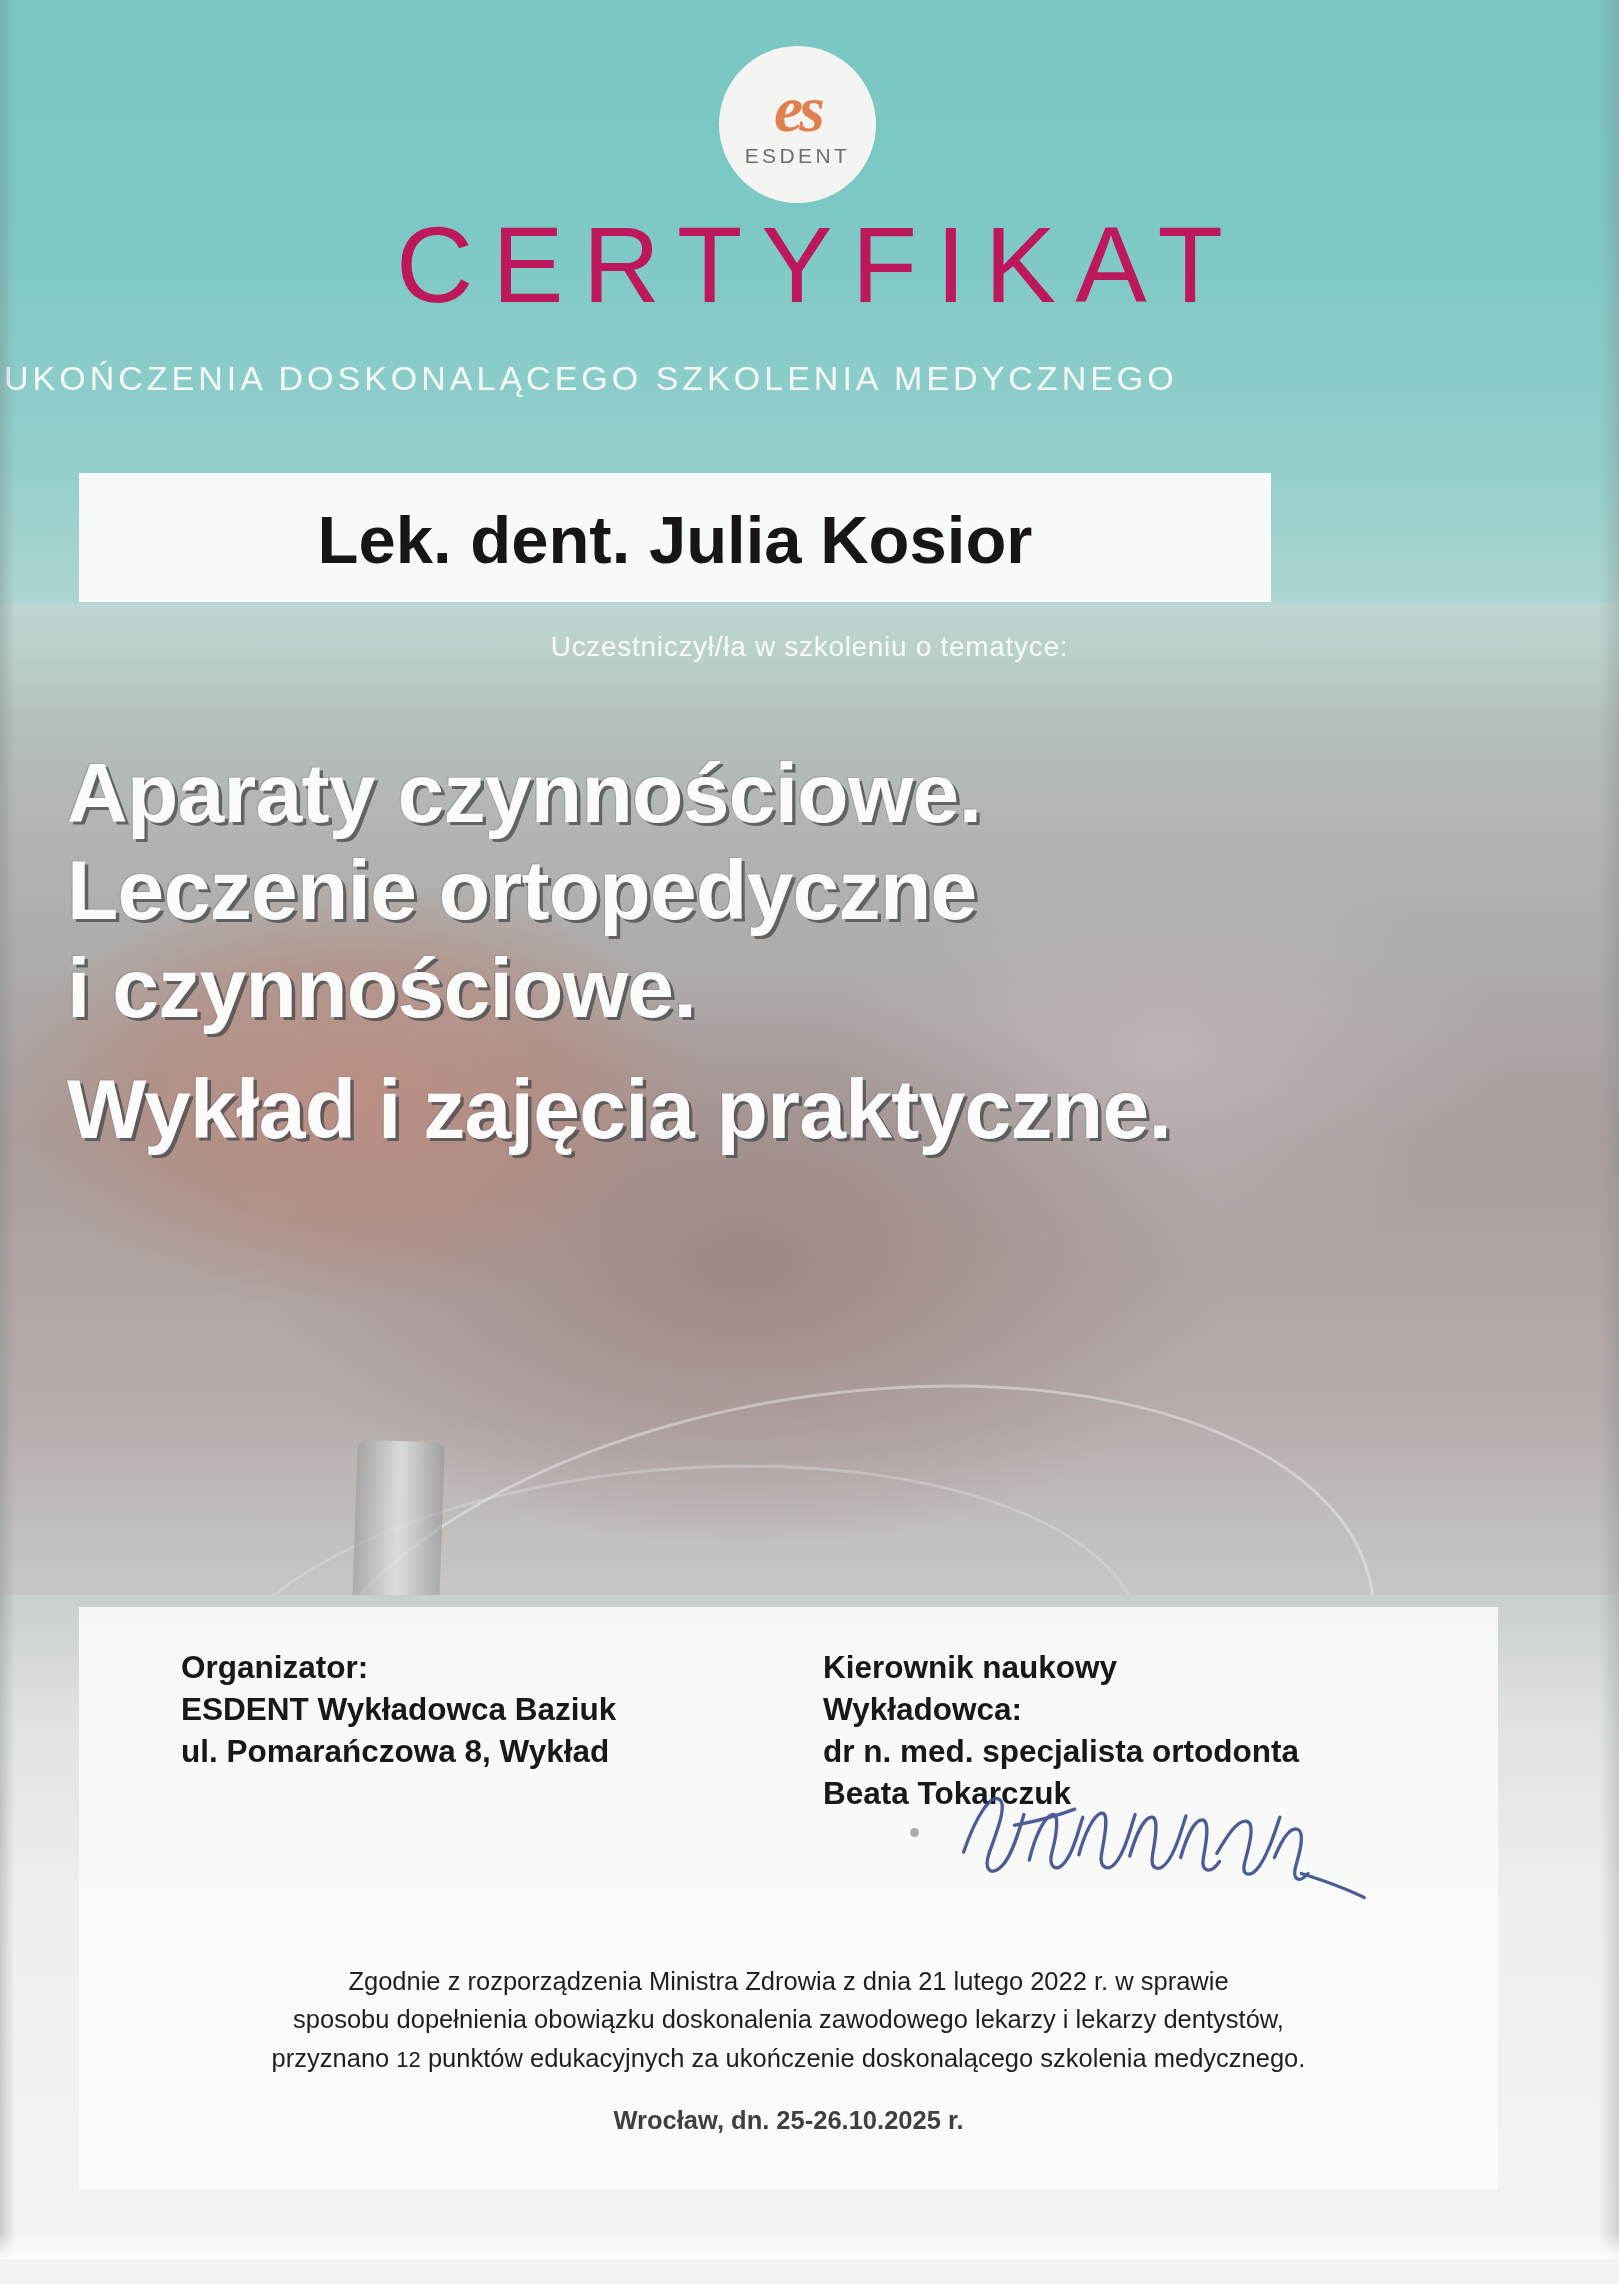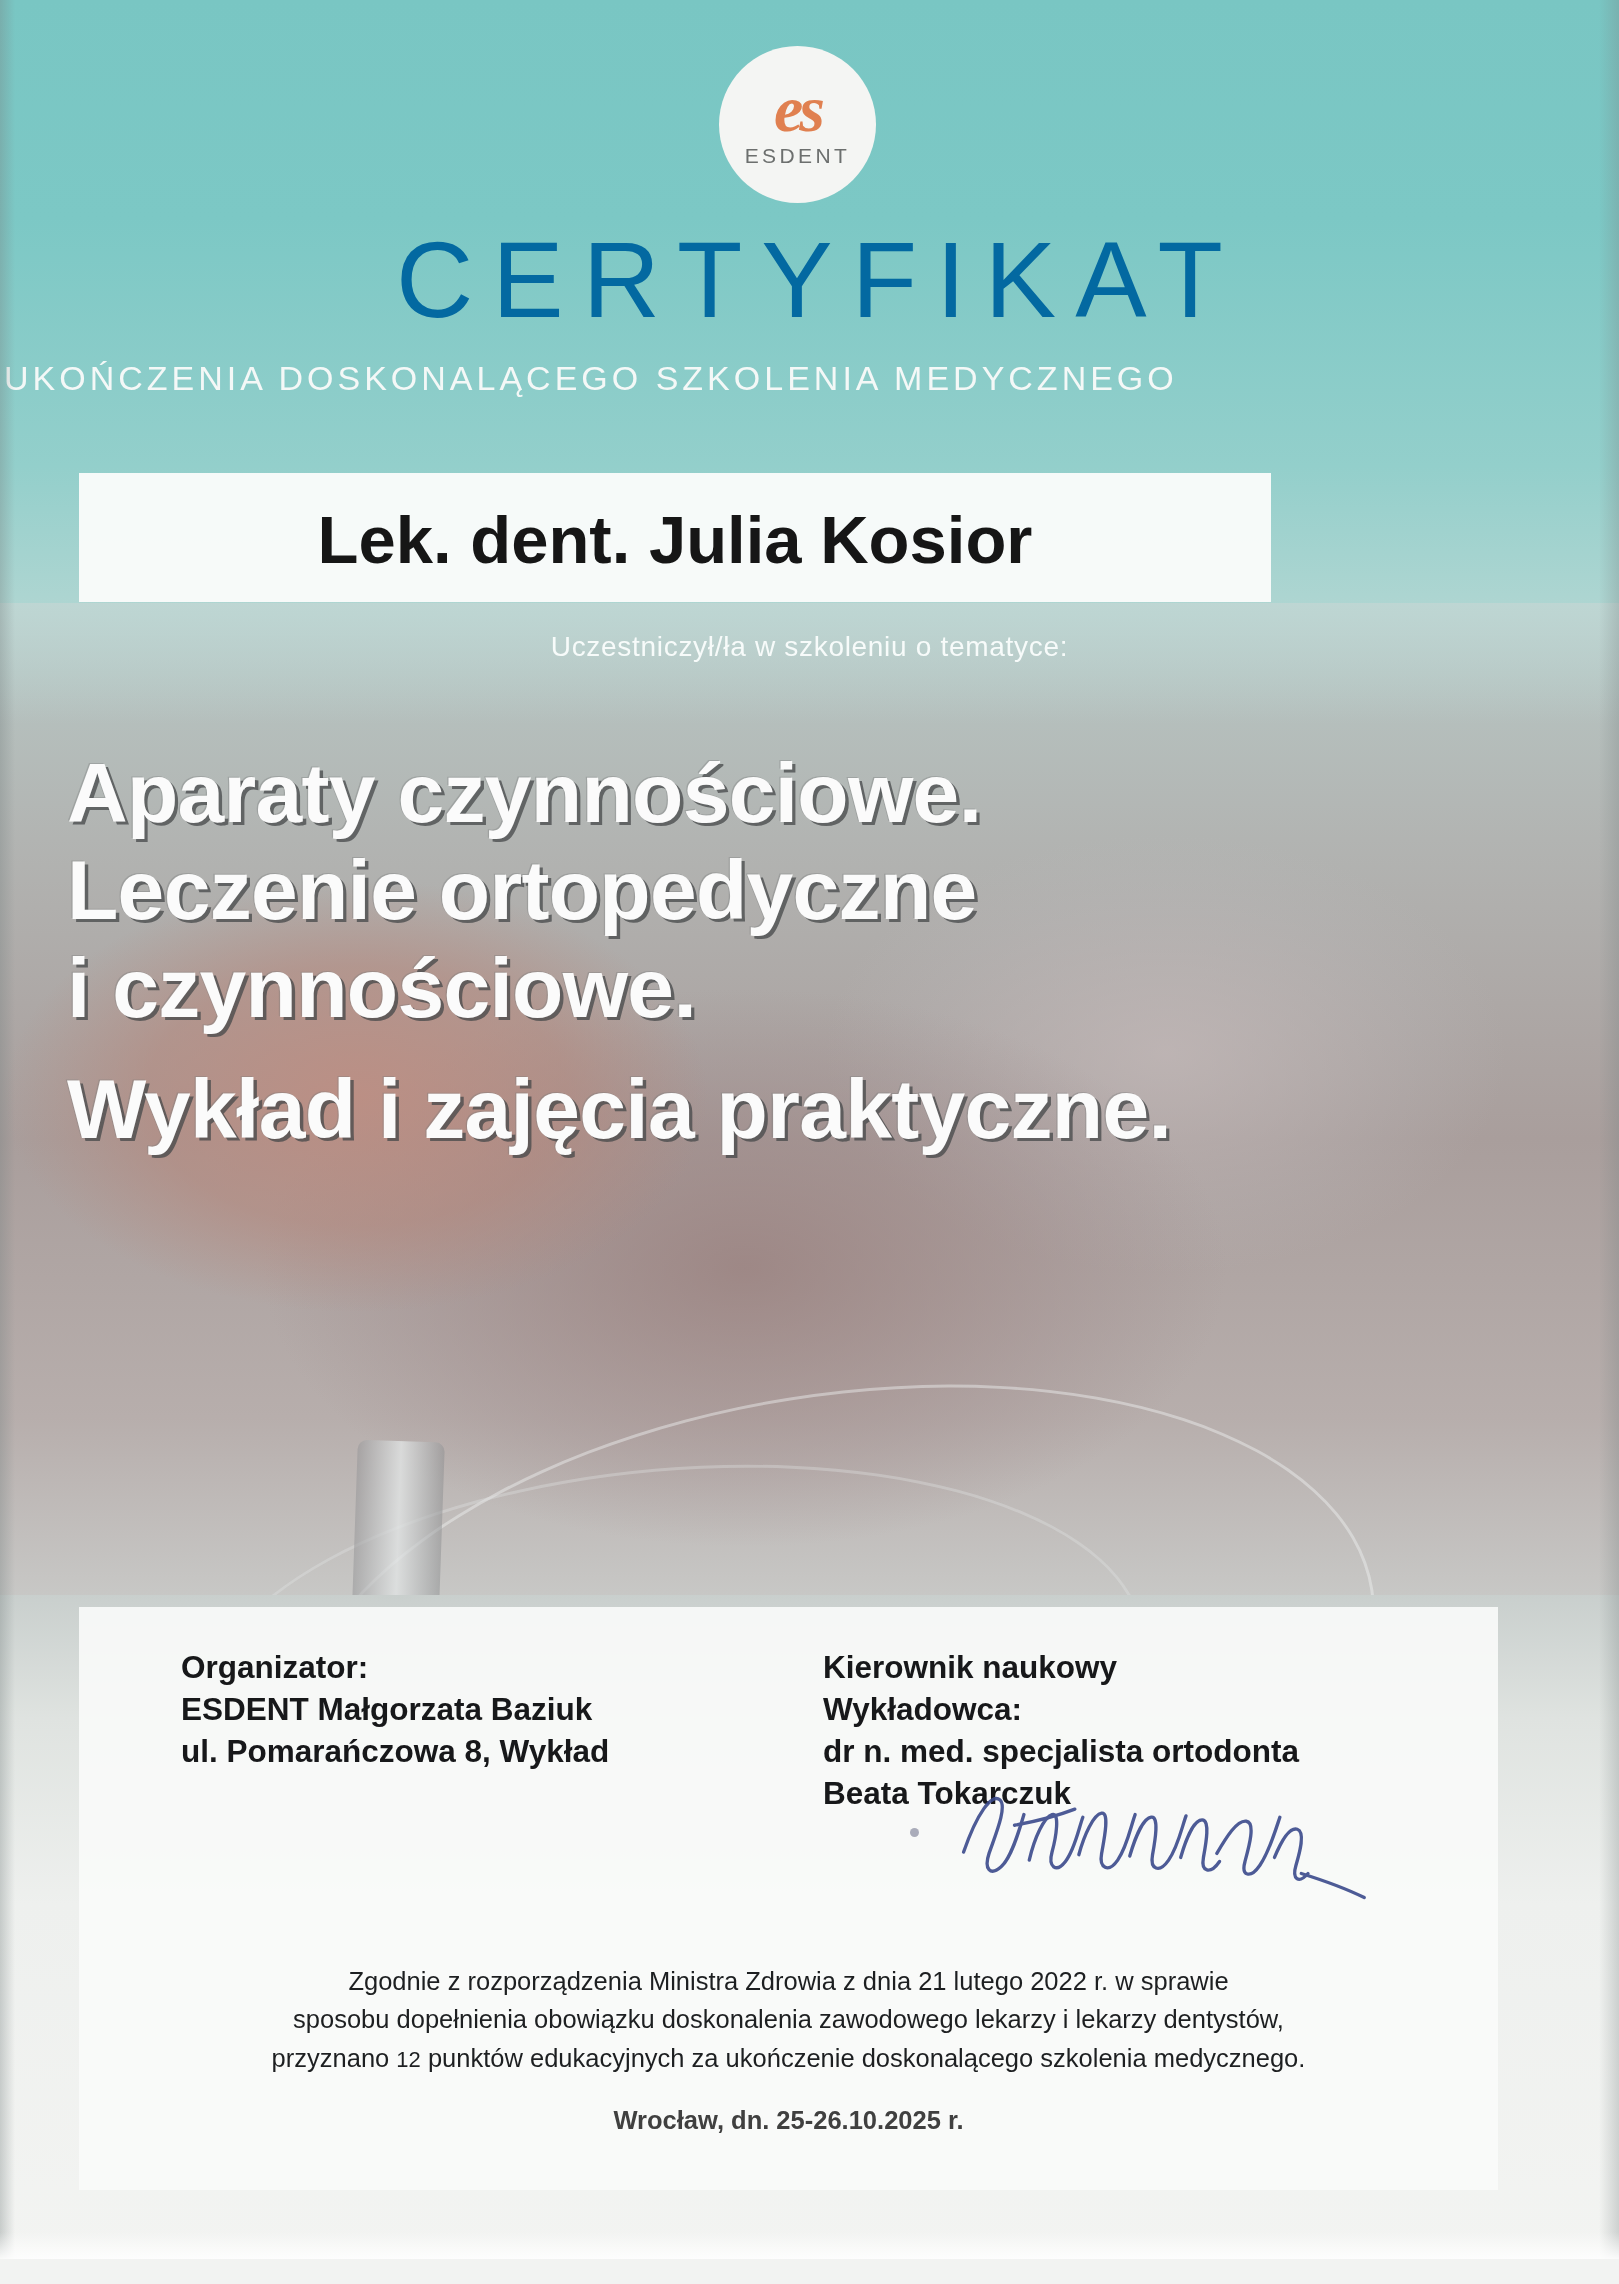--- a/index.html
+++ b/index.html
@@ -118,24 +118,24 @@
     font-size: 21px;
     letter-spacing: 3.4px;
     color: #6c6f6e;
     font-weight: 400;
   }
 
   
   .cert-title {
     position: absolute;
     left: 0;
-    top: 218px;
-    width: 100%;
-    text-align: center;
-    color: #0369a1;
+    top: 203px;
+    width: 100%;
+    text-align: center;
+    color: #be185d;
     font-size: 107px;
     letter-spacing: 19px;
     font-weight: 300;
     text-indent: 19px;
   }
   .cert-sub {
     position: absolute;
     left: 0;
     top: 359px;
     width: 100%;
@@ -318,21 +318,21 @@
       <div class="topic-l1">Aparaty czynnościowe.</div>
       <div class="topic-l2">Leczenie ortopedyczne</div>
       <div class="topic-l3">i czynnościowe.</div>
       <div class="topic-l4">Wykład i zajęcia praktyczne.</div>
     </div>
 
     <div class="info-panel">
 
       <div class="org-block">
         <div>Organizator:</div>
-        <div>ESDENT Małgorzata Baziuk</div>
+        <div>ESDENT Wykładowca Baziuk</div>
         <div>ul. Pomarańczowa 8, Wykład</div>
       </div>
 
       <div class="lect-block">
         <div>Kierownik naukowy</div>
         <div>Wykładowca:</div>
         <div>dr n. med. specjalista ortodonta</div>
         <div>Beata Tokarczuk</div>
       </div>
 

